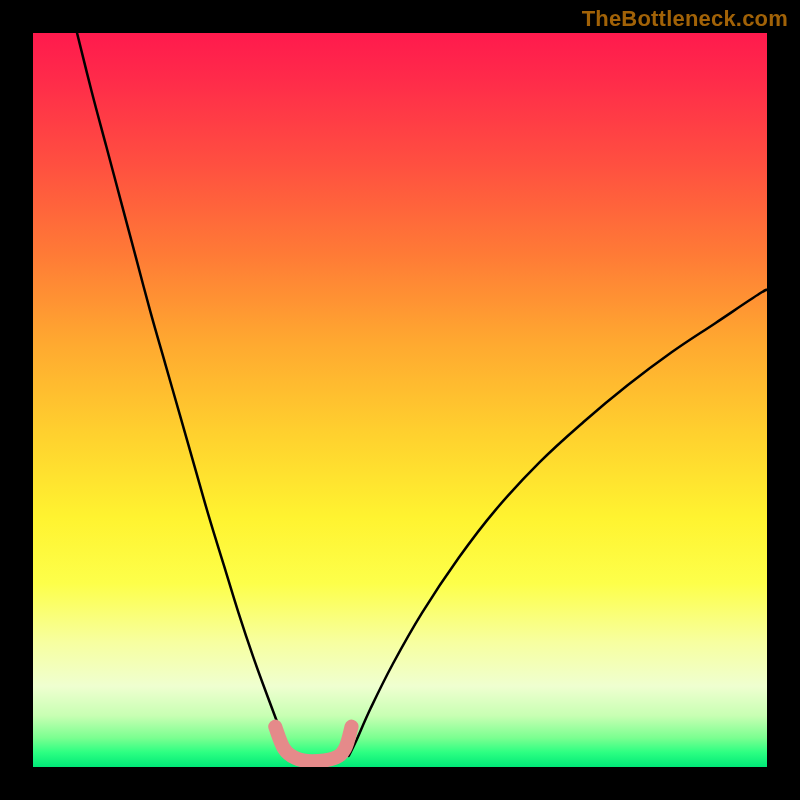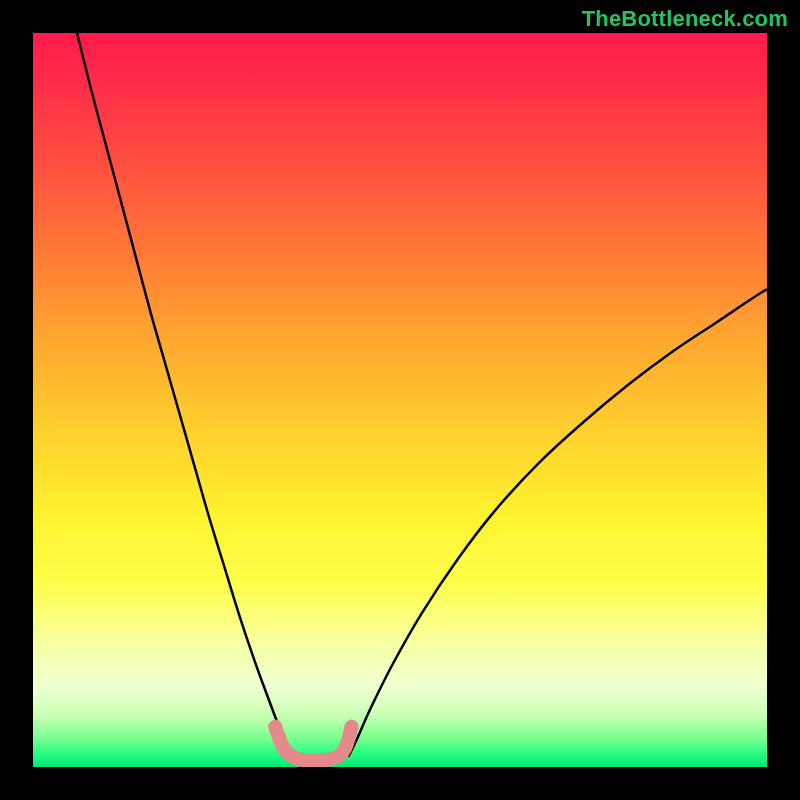--- a/index.html
+++ b/index.html
@@ -57,21 +57,21 @@
     width: 734px;
     height: 734px;
   }
   .watermark {
     position: absolute;
     top: 6px;
     right: 12px;
     font-family: Arial, Helvetica, sans-serif;
     font-size: 22px;
     font-weight: 600;
-    color: #22c55e;
+    color: #a16207;
     letter-spacing: 0.2px;
     user-select: none;
   }
 </style>
 </head>
 <body>
 
 <div class="frame">
   <div class="plot">
     <div class="gradient"></div>

